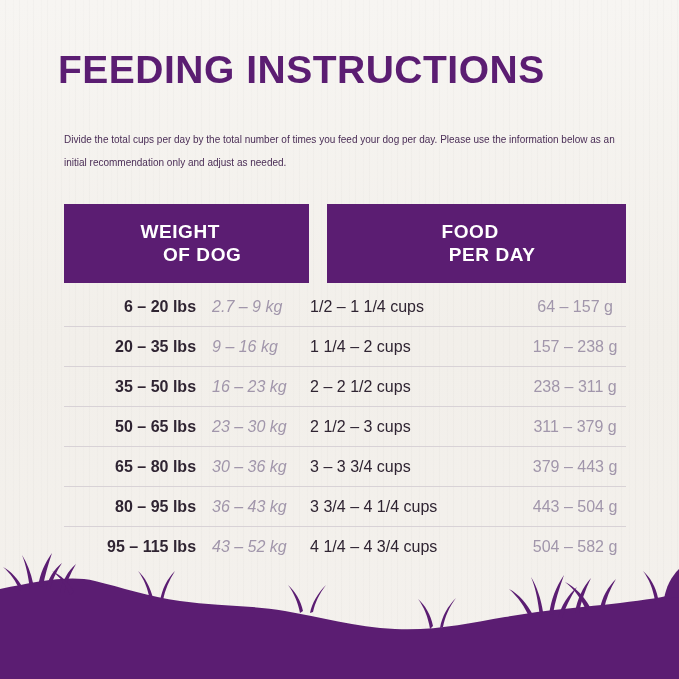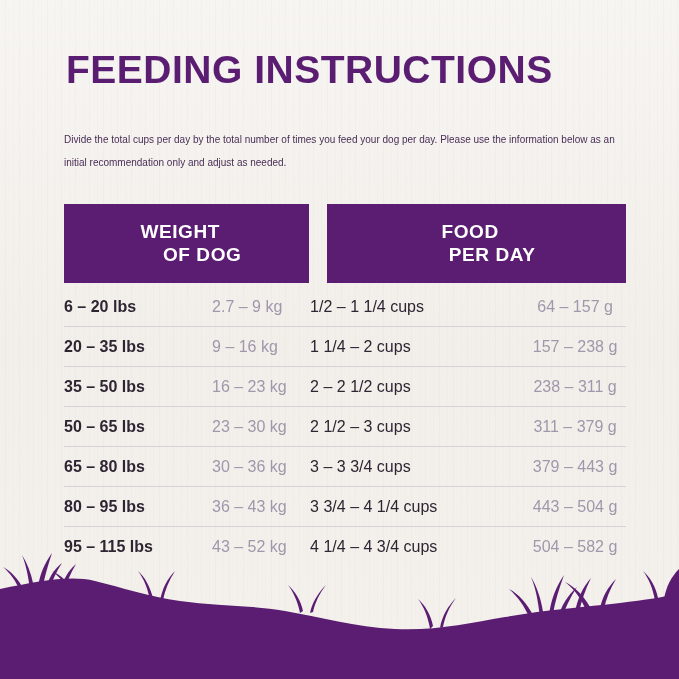--- a/index.html
+++ b/index.html
@@ -28,21 +28,21 @@
         rgba(255,255,255,0.0) 13px,
         rgba(0,0,0,0.012) 13px,
         rgba(0,0,0,0.012) 14px),
       linear-gradient(180deg, #f7f5f2 0%, #f2efea 50%, #f4f1ed 100%);
     overflow: hidden;
   }
 
   .title {
     position: absolute;
     top: 48px;
-    left: 66px;
+    left: 58px;
     font-size: 39px;
     line-height: 44px;
     font-weight: bold;
     letter-spacing: 0.5px;
     color: #5b1d72;
   }
 
   .intro {
     position: absolute;
     top: 128px;
@@ -87,30 +87,31 @@
     border-bottom: 1.5px solid #d8d2d6;
   }
   .row:last-child { border-bottom: none; }
 
   .c {
     font-size: 16px;
     white-space: nowrap;
   }
   .c-lbs {
     width: 140px;
-    text-align: left;
+    text-align: right;
     padding-right: 10px;
     font-weight: bold;
     color: #2f2432;
   }
   .c-kg {
     width: 104px;
     text-align: left;
     padding-left: 6px;
     color: #a196ab;
+    font-style: italic;
   }
   .c-cups {
     width: 210px;
     text-align: left;
     padding-right: 10px;
     font-weight: normal;
     color: #2f2432;
   }
   .c-g {
     width: 108px;

